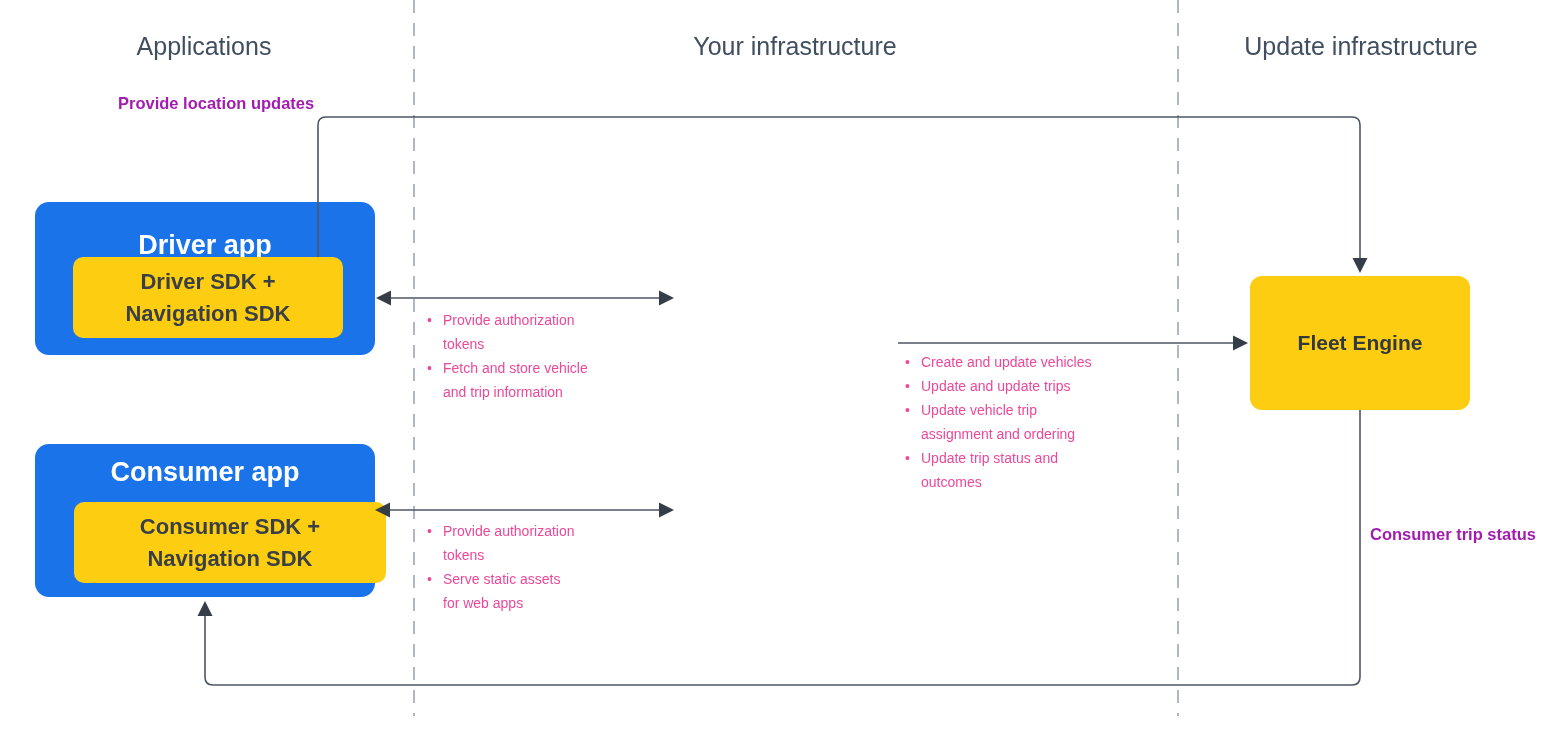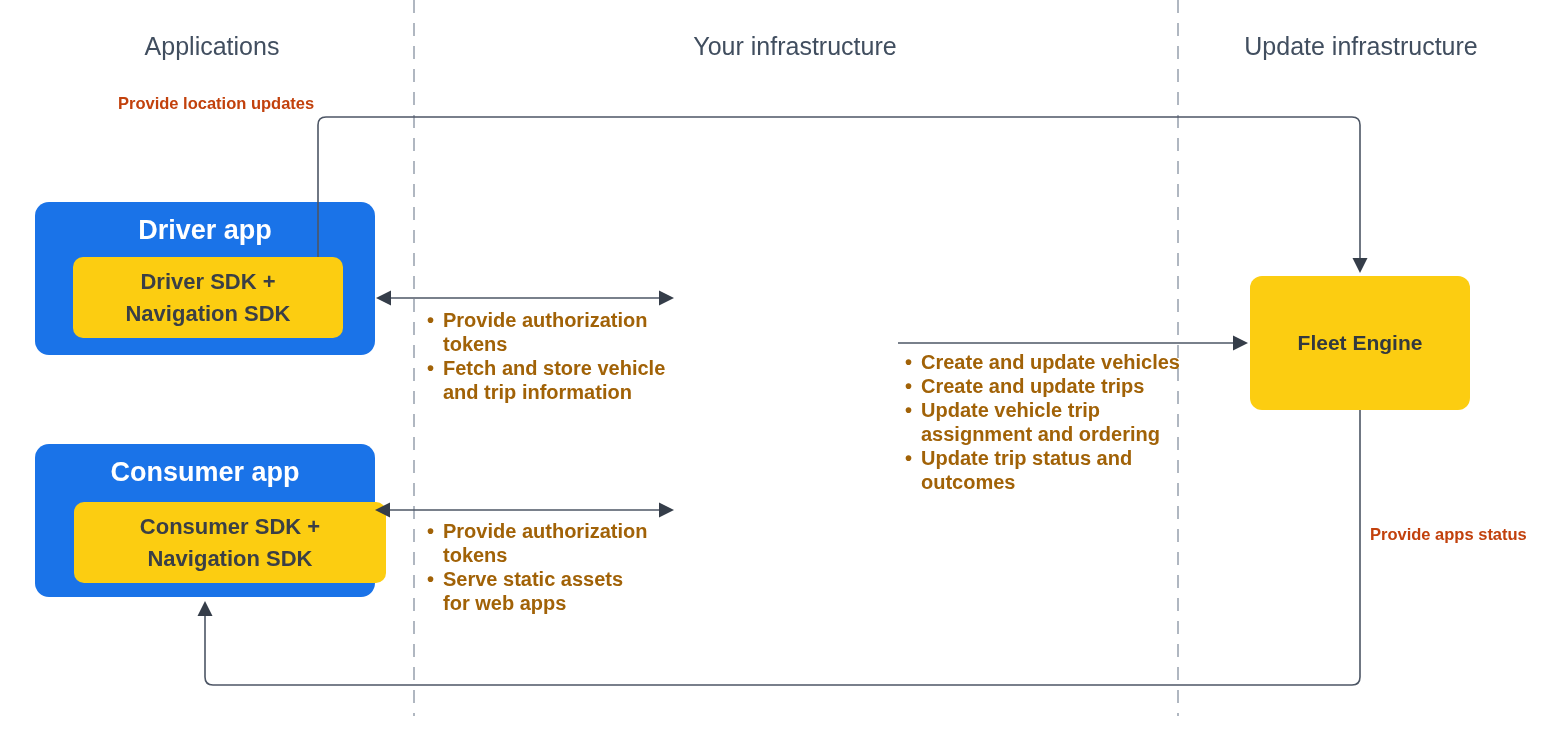--- a/index.html
+++ b/index.html
@@ -72,58 +72,58 @@
     font-size: 21px;
     font-weight: 700;
     box-sizing: border-box;
   }
 
   
   .edge-label {
     position: absolute;
     font-size: 16.5px;
     font-weight: 700;
-    color: #c2410c;
+    color: #a21caf;
     white-space: nowrap;
   }
 
   
   ul.edge-bullets {
     position: absolute;
     margin: 0;
     padding: 0;
     list-style: none;
-    font-size: 20px;
-    font-weight: 700;
-    color: #a16207;
+    font-size: 14px;
+    font-weight: 400;
+    color: #ec4899;
     line-height: 24px;
   }
   ul.edge-bullets li {
     position: relative;
     padding-left: 16px;
     white-space: pre-line;
   }
   ul.edge-bullets li::before {
     content: "\2022";
     position: absolute;
     left: 0;
     top: 0;
   }
 </style>
 </head>
 <body>
 
 <div class="canvas">
 
-  <div class="lane-header" style="left:212px;">Applications</div>
+  <div class="lane-header" style="left:204px;">Applications</div>
   <div class="lane-header" style="left:795px;">Your infrastructure</div>
   <div class="lane-header" style="left:1361px;">Update infrastructure</div>
 
   <div class="node-blue" style="left:35px; top:202px; width:340px; height:153px;">
-    <div class="node-title" style="margin-top:13px;">Driver app</div>
+    <div class="node-title" style="margin-top:28px;">Driver app</div>
   </div>
   <div class="node-yellow" style="left:73px; top:257px; width:270px; height:81px;">Driver SDK +
 Navigation SDK</div>
 
   <div class="node-blue" style="left:35px; top:444px; width:340px; height:153px;">
     <div class="node-title" style="margin-top:13px;">Consumer app</div>
   </div>
   <div class="node-yellow" style="left:74px; top:502px; width:312px; height:81px;">Consumer SDK +
 Navigation SDK</div>
 
@@ -161,38 +161,38 @@
       <polygon points="1248,343 1233,335.5 1233,350.5" fill="#353d49"></polygon>
     </g>
 
     <g>
       <path d="M 1360 410 L 1360 677 Q 1360 685 1352 685 L 213 685 Q 205 685 205 677 L 205 616" fill="none" stroke="#4d5665" stroke-width="1.6"></path>
       <polygon points="205,601 197.5,616 212.5,616" fill="#353d49"></polygon>
     </g>
   </svg>
 
   <div class="edge-label" style="left:118px; top:94px;">Provide location updates</div>
-  <div class="edge-label" style="left:1370px; top:525px;">Provide apps status</div>
+  <div class="edge-label" style="left:1370px; top:525px;">Consumer trip status</div>
 
   <ul class="edge-bullets" style="left:427px; top:308px; width:240px;">
     <li>Provide authorization
 tokens</li>
     <li>Fetch and store vehicle
 and trip information</li>
   </ul>
 
   <ul class="edge-bullets" style="left:427px; top:519px; width:240px;">
     <li>Provide authorization
 tokens</li>
     <li>Serve static assets
 for web apps</li>
   </ul>
 
   <ul class="edge-bullets" style="left:905px; top:350px; width:275px;">
     <li>Create and update vehicles</li>
-    <li>Create and update trips</li>
+    <li>Update and update trips</li>
     <li>Update vehicle trip
 assignment and ordering</li>
     <li>Update trip status and
 outcomes</li>
   </ul>
 
 </div>
 
 </body></html>

